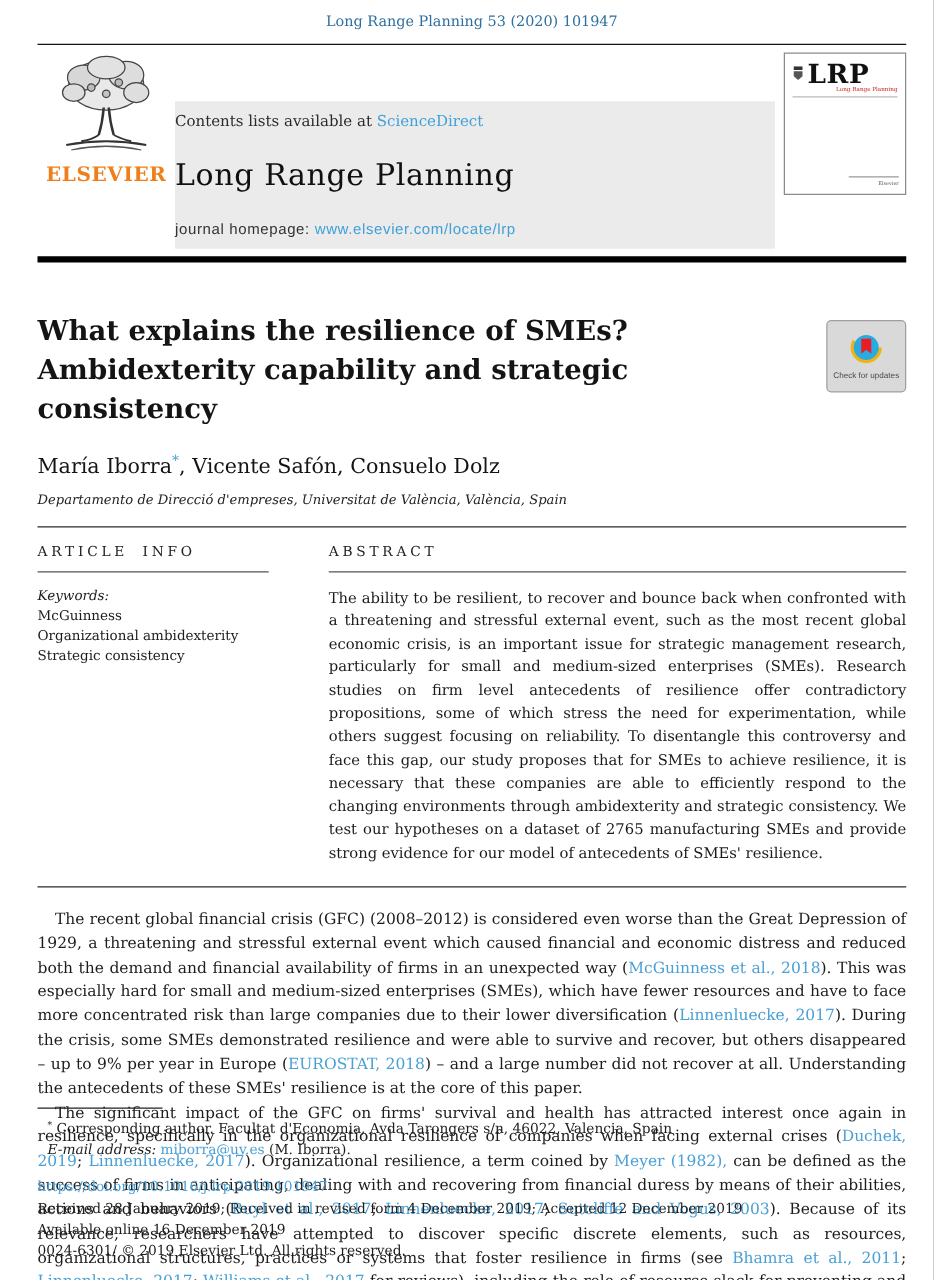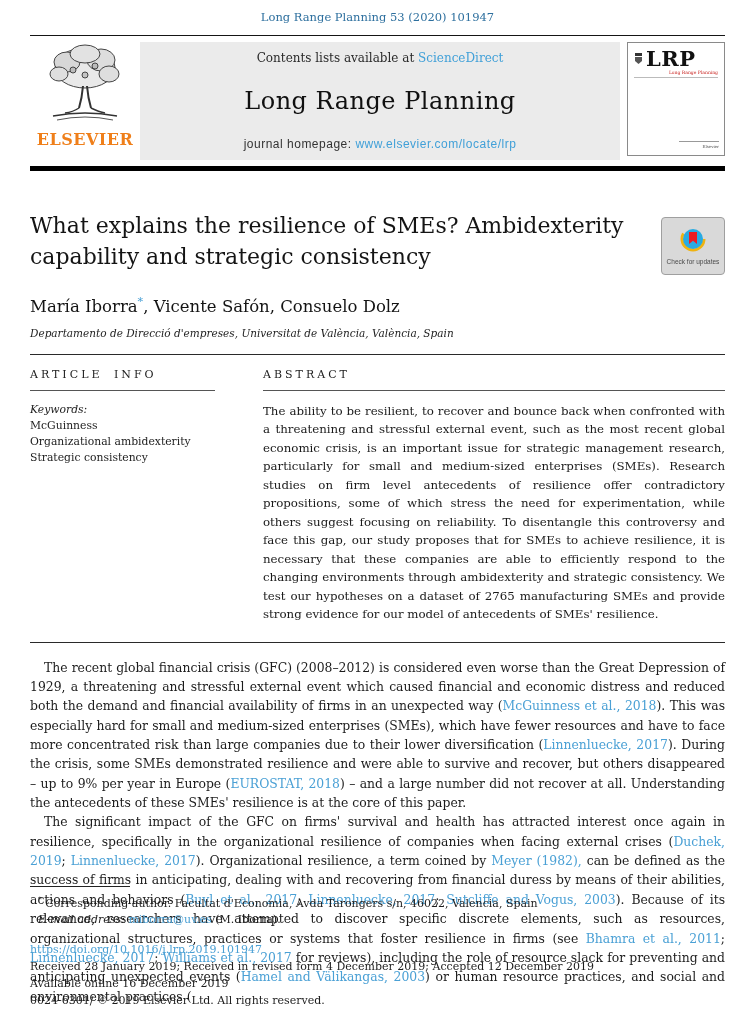--- a/index.html
+++ b/index.html
@@ -11,21 +11,21 @@
   }
   
   .cite-header { text-align:center; font-size:11.5px; color:#2d6f9e; margin-top:4px; }
   .top-rule { border-top:1.5px solid #151515; margin-top:11px; }
 
   
   .header-band { display:flex; margin-top:6px; }
   .elsevier-block { width:110px; display:flex; flex-direction:column; align-items:center; justify-content:flex-start; }
   .elsevier-label { font-size:16px; font-weight:bold; color:#ef7f1a; letter-spacing:0.5px; margin-top:2px; font-family:"DejaVu Serif", serif; }
   .gray-banner { flex:1; background:#ebebeb; height:100px; padding:9px 0 9px;
-    display:flex; flex-direction:column; align-items:center; justify-content:space-between; }
+    display:flex; flex-direction:column; align-items:flex-start; justify-content:space-between;margin-top:39px; }
   .contents-line { font-size:12px; color:#2a2a2a; }
   .sd-link { color:#41a0d8; }
   .banner-title { font-size:24px; color:#101010; letter-spacing:0.5px; }
   .homepage-line { font-family:"Liberation Sans", sans-serif; font-size:12px; color:#333; letter-spacing:0.5px; }
   .hp-url { color:#41a0d8; }
   .lrp-box { width:98px; height:114px; margin-left:7px; border:1px solid #8a8a8a; background:#fff; position:relative; box-sizing:border-box; }
   .lrp-inner { padding:5px 6px; }
   .lrp-row { display:flex; align-items:center; }
   .lrp-word { font-size:21px; font-weight:bold; letter-spacing:0.5px; color:#111; line-height:1; margin-left:3px; }
   .lrp-sub { color:#c8201d; font-size:4.5px; text-align:right; margin-top:1px; }
@@ -134,21 +134,21 @@
       <div class="lrp-footer">
         <div class="l1"></div>
           <div class="l2">Elsevier</div>
       </div>
     </div>
   </div>
 
   <div class="thick-bar"></div>
 
   <div class="title-row">
-    <h1 class="article-title" style="font-weight:normal;margin:0;">What explains the resilience of SMEs? Ambidexterity capability and strategic consistency</h1>
+    <h1 class="article-title" style="font-weight:bold;margin:0;">What explains the resilience of SMEs? Ambidexterity capability and strategic consistency</h1>
     <div class="check-badge">
       <span>
         <svg width="26" height="26" viewBox="0 0 26 26">
           <circle cx="13" cy="13" r="11" fill="none" stroke="#f0b310" stroke-width="3" stroke-dasharray="40 30"></circle>
           <circle cx="13" cy="13" r="10" fill="#29abe2"></circle>
           <path d="M9 6 h8 v12 l-4 -3.2 -4 3.2 Z" fill="#ed1c24"></path>
         </svg>
       </span>
       <span class="txt">Check for updates</span>
     </div>

